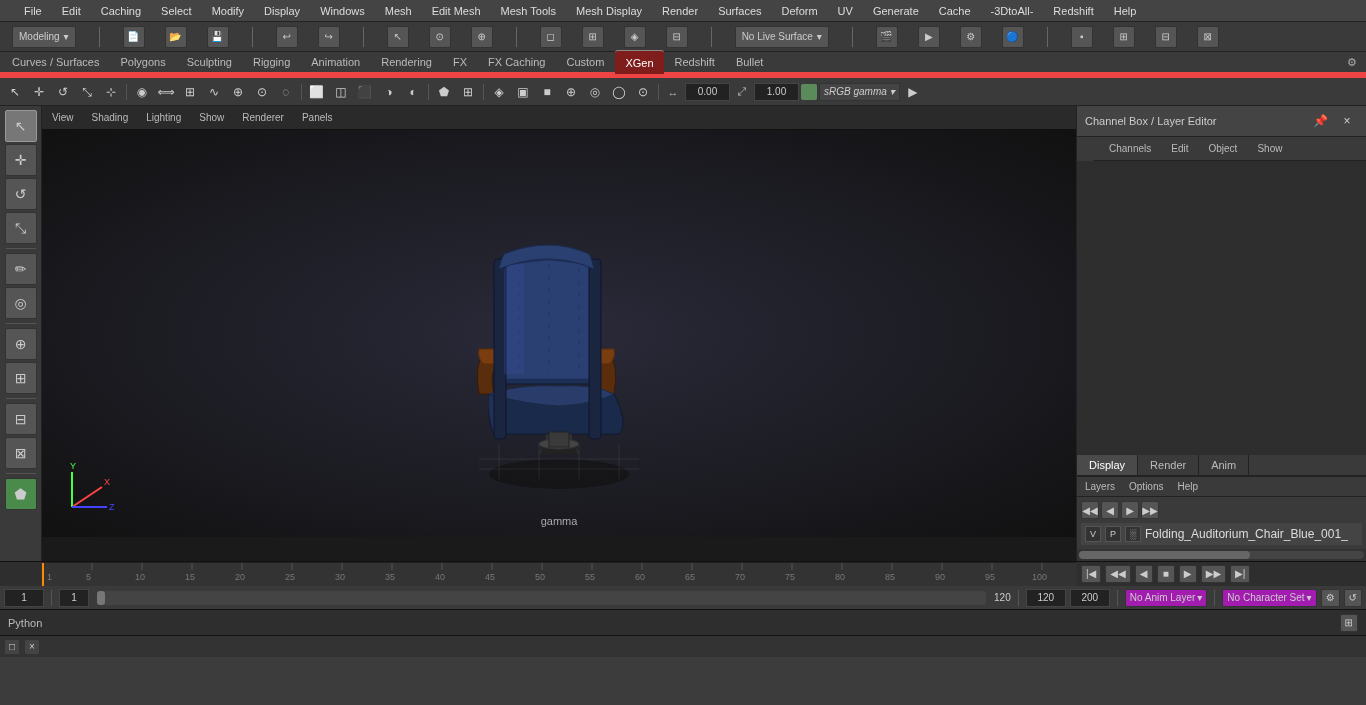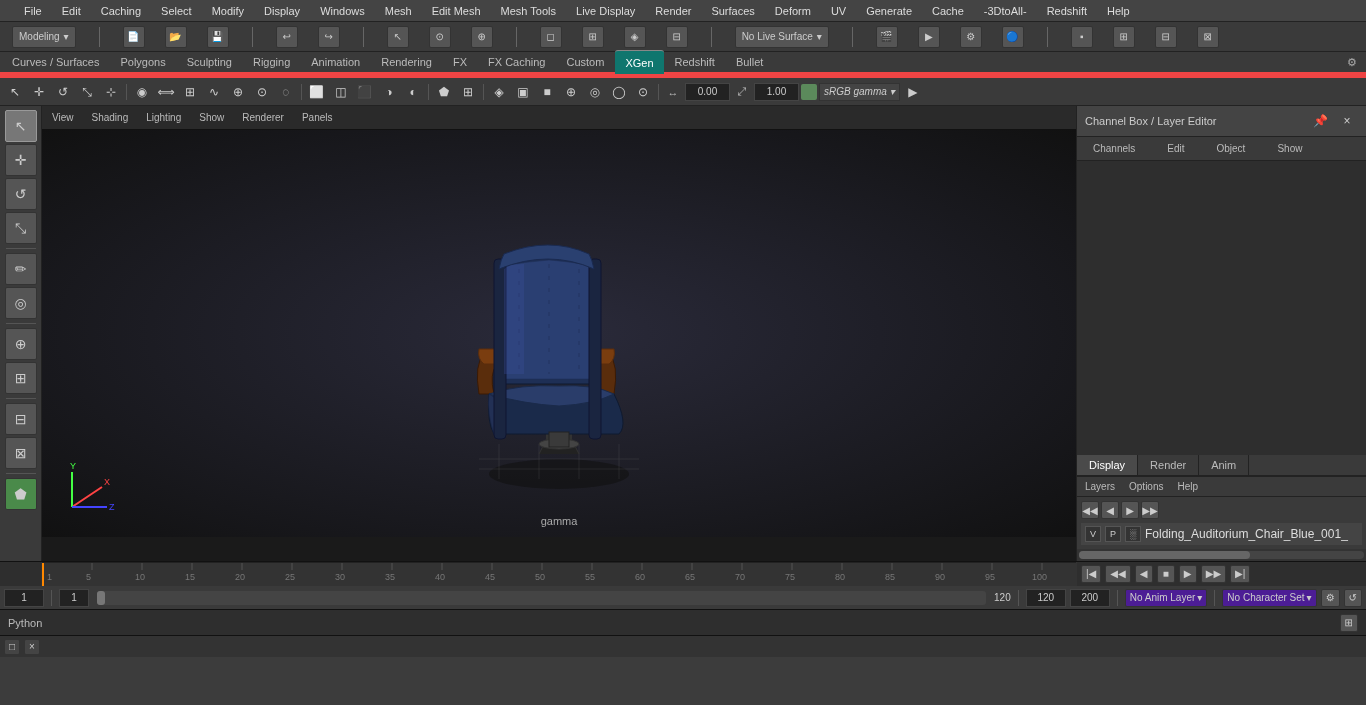--- a/index.html
+++ b/index.html
@@ -92,21 +92,21 @@
       padding: 0 10px;
       height: 24px;
       display: flex;
       align-items: center;
       cursor: pointer;
       font-size: 11px;
       color: #bbb;
       border-radius: 3px 3px 0 0;
     }
     .tab.active {
-      background: #0f766e;
+      background: #7f1d1d;
       color: #fff;
       border-top: 1px solid #888;
       text-align: center;
     }
     .tab-gear {
       margin-left: auto;
       width: 24px;
       height: 24px;
       display: flex;
       align-items: center;
@@ -287,23 +287,24 @@
       justify-content: space-between;
       background: #444;
       padding: 4px 8px;
       border-bottom: 1px solid #222;
       font-size: 11px;
       color: #ccc;
     }
 
     #channel-box-tabs {
       display: flex;
-      gap: 16px;
+      gap: 4px;
       padding: 4px 8px;
       border-bottom: 1px solid #222;
+      margin-left: 16px;
     }
     .cb-tab {
       padding: 2px 8px;
       font-size: 10px;
       color: #bbb;
       cursor: pointer;
       border-radius: 2px;
     }
 
     #channel-box-content {
@@ -453,21 +454,21 @@
       width: 50px;
       text-align: center;
     }
     .bt-sep {
       width: 1px;
       height: 16px;
       background: #555;
       margin: 0 3px;
     }
     .bt-dropdown {
-      background: #4c1d95;
+      background: #a21caf;
       border: 1px solid #333;
       color: #ccc;
       font-size: 10px;
       height: 18px;
       padding: 0 4px;
       cursor: pointer;
       display: flex;
       align-items: center;
       gap: 2px;
       border-radius: 2px;
@@ -538,21 +539,21 @@
   <span class="menu-item">File</span>
   <span class="menu-item">Edit</span>
   <span class="menu-item">Caching</span>
   <span class="menu-item">Select</span>
   <span class="menu-item">Modify</span>
   <span class="menu-item">Display</span>
   <span class="menu-item">Windows</span>
   <span class="menu-item">Mesh</span>
   <span class="menu-item">Edit Mesh</span>
   <span class="menu-item">Mesh Tools</span>
-  <span class="menu-item">Live Display</span>
+  <span class="menu-item">Mesh Display</span>
   <span class="menu-item">Render</span>
   <span class="menu-item">Surfaces</span>
   <span class="menu-item">Deform</span>
   <span class="menu-item">UV</span>
   <span class="menu-item">Generate</span>
   <span class="menu-item">Cache</span>
   <span class="menu-item">-3DtoAll-</span>
   <span class="menu-item">Redshift</span>
   <span class="menu-item">Help</span>
 </div>

